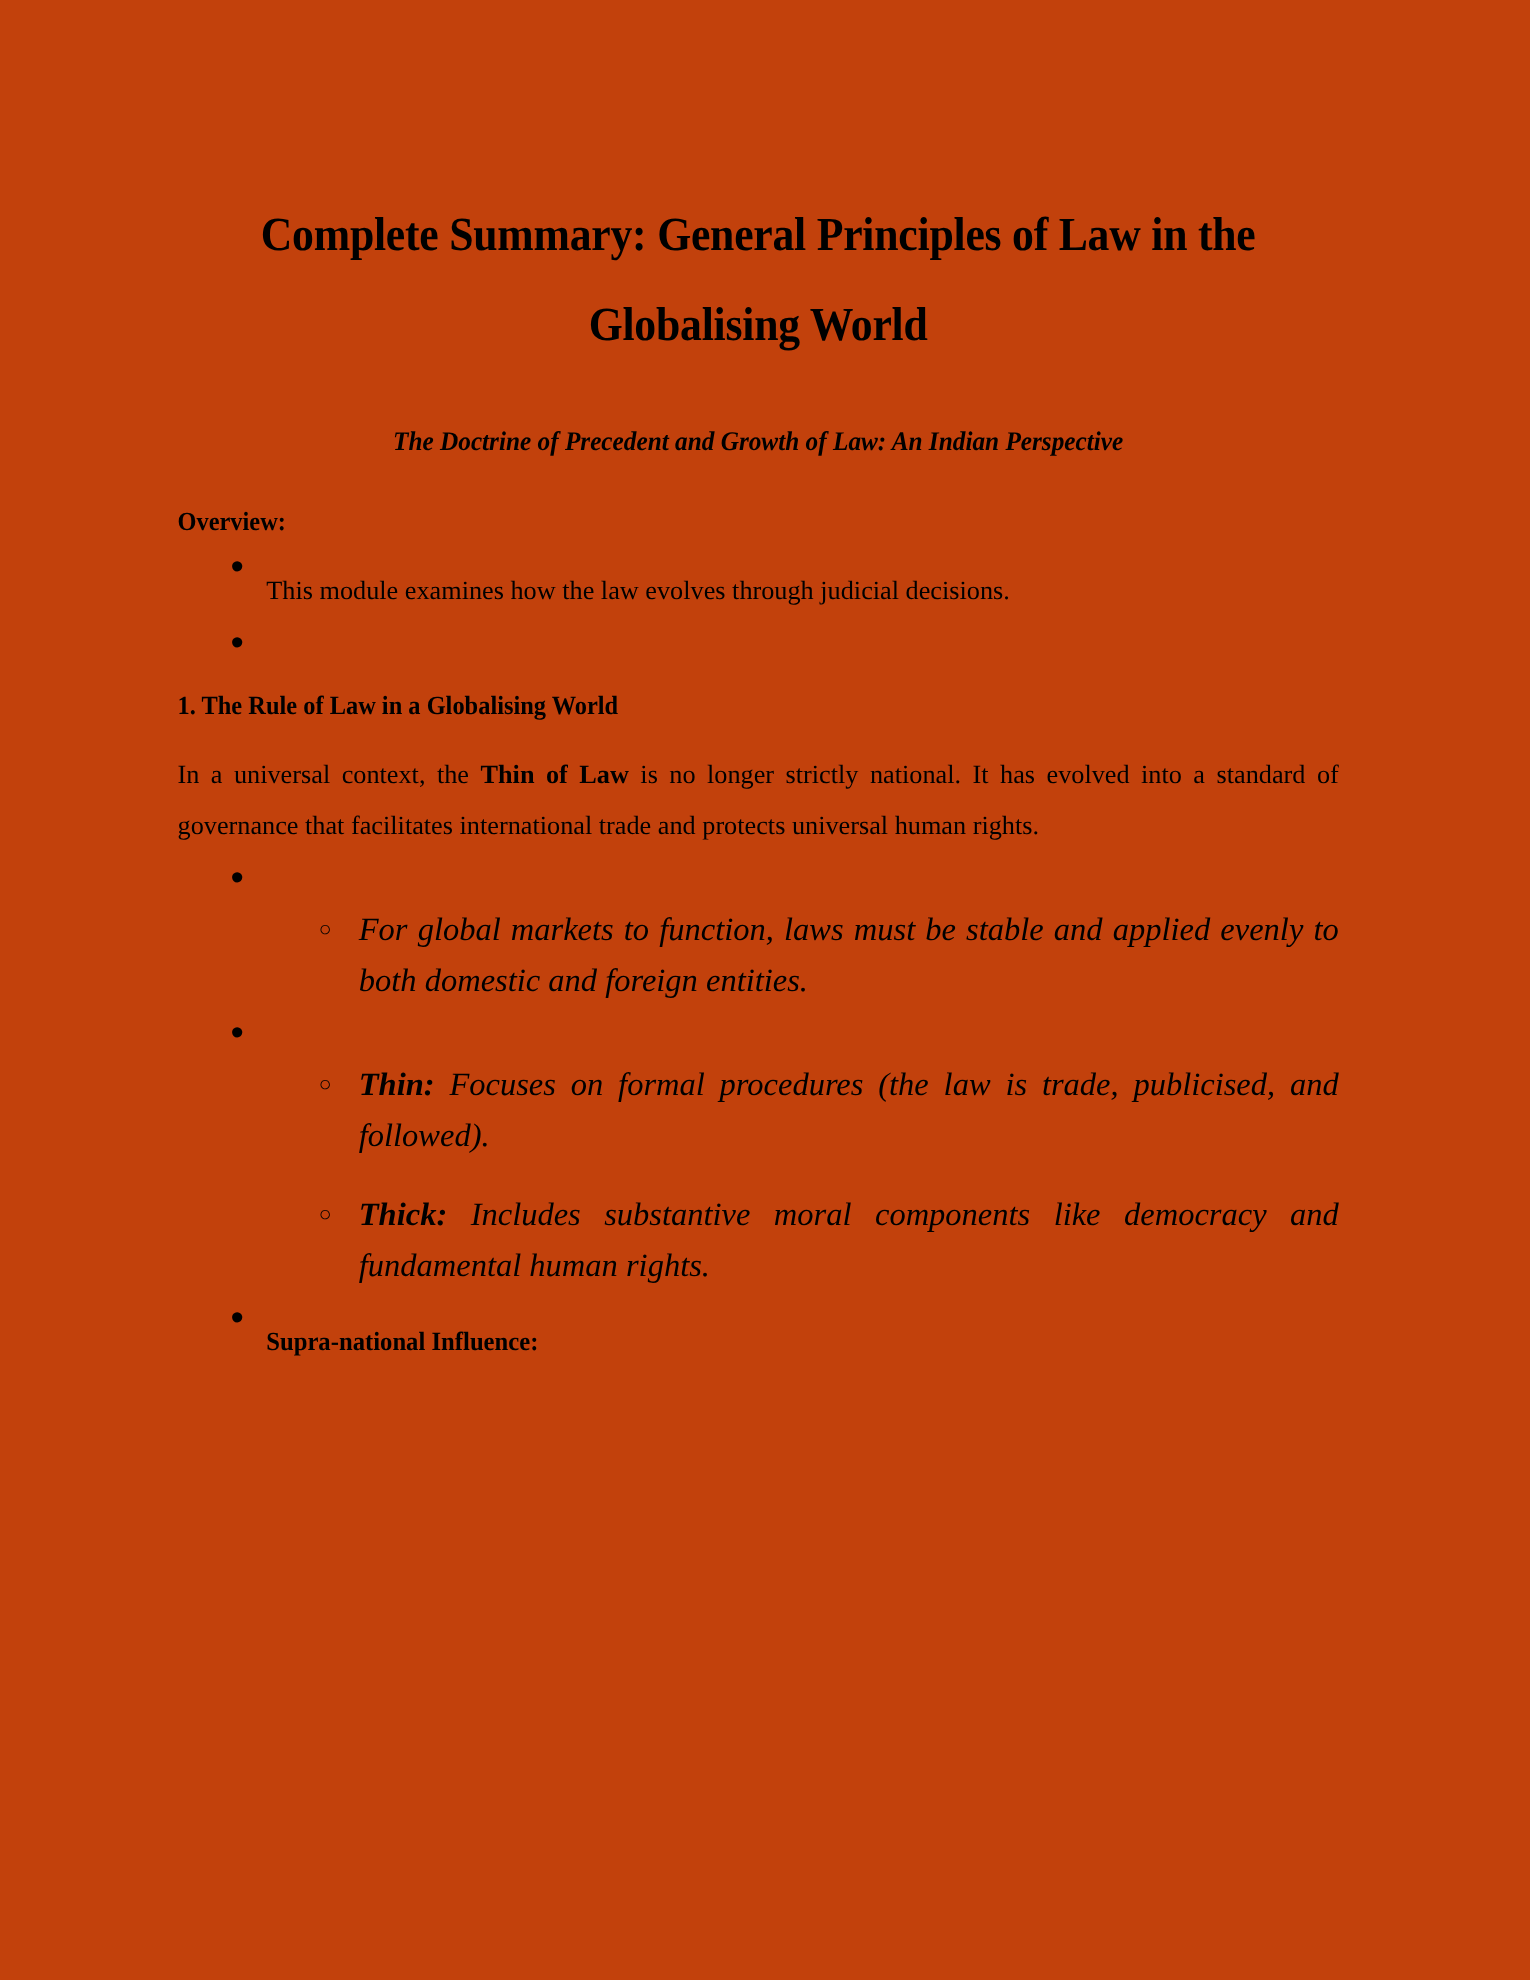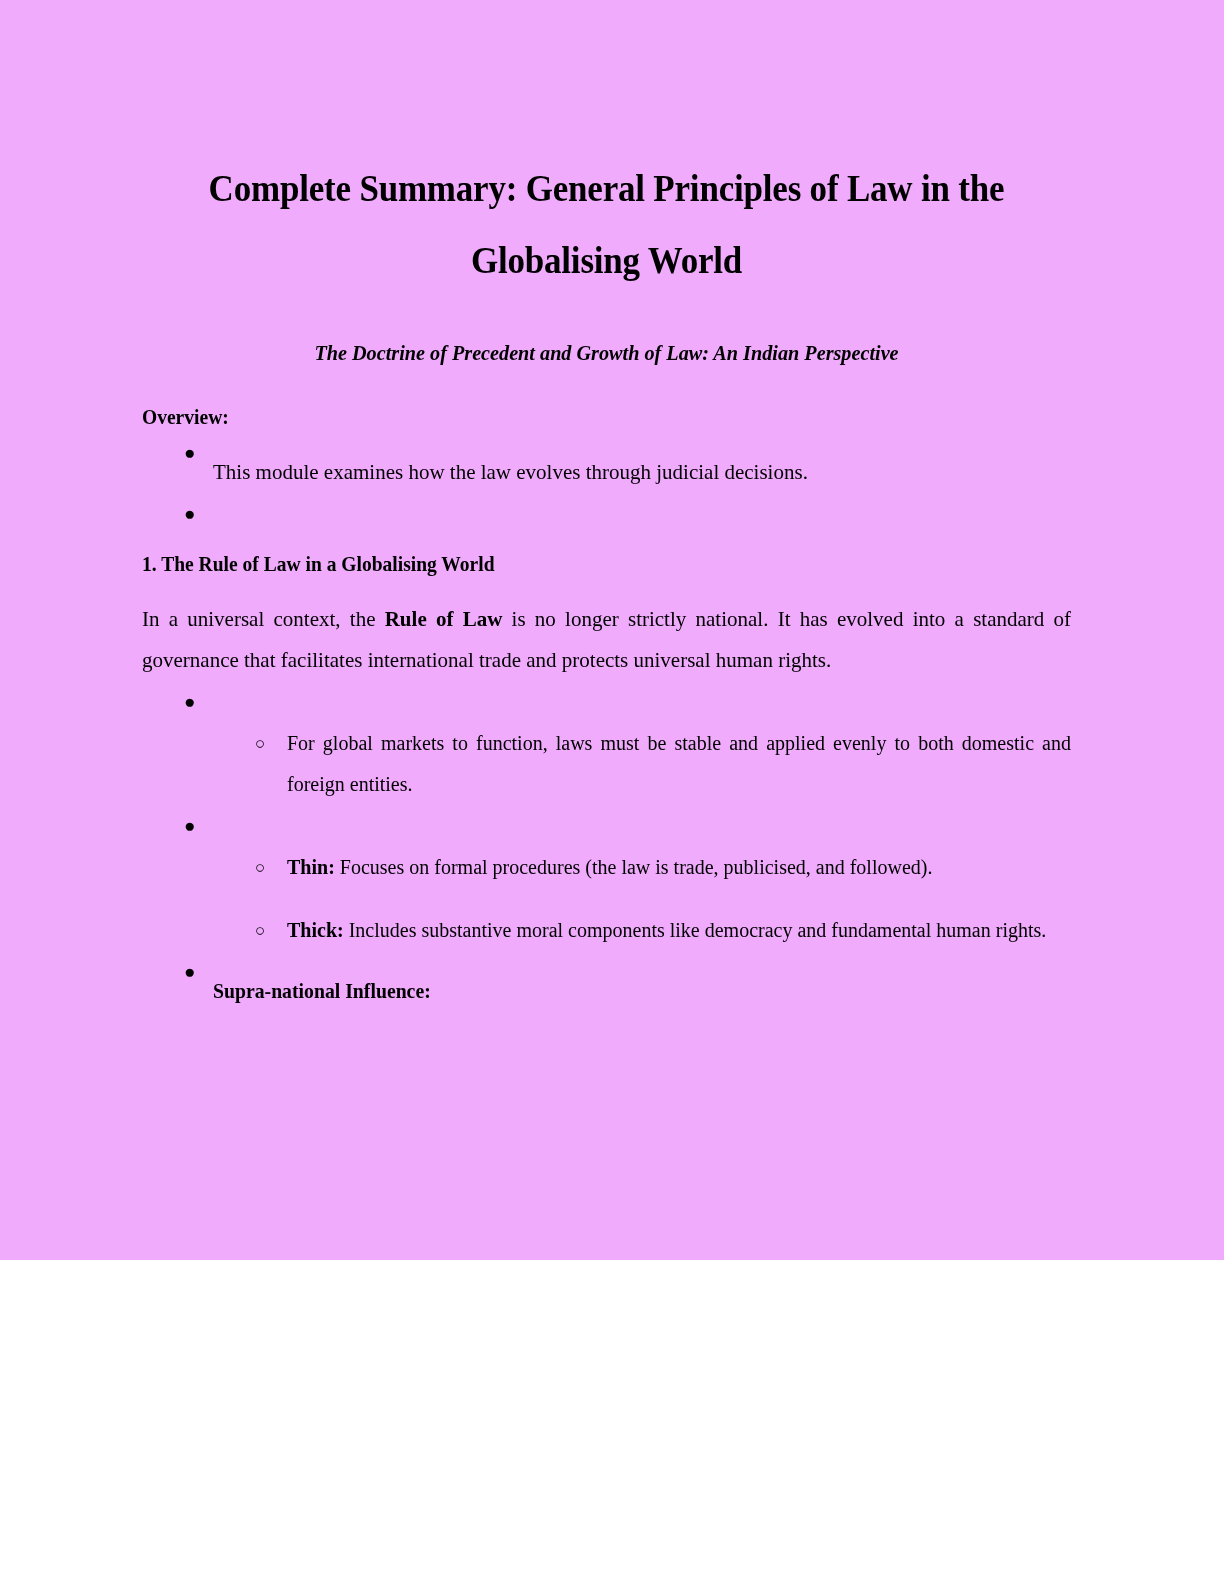--- a/index.html
+++ b/index.html
@@ -12,22 +12,22 @@
     width: 1224px;
     height: 1584px;
     font-family: "Liberation Serif", "DejaVu Serif", serif;
     color: #000000;
     -webkit-font-smoothing: antialiased;
   }
 
   .page {
     position: relative;
     width: 1224px;
-    height: 1260px;
-    background: #f0abfc;
+    height: 1584px;
+    background: #c2410c;
     box-sizing: border-box;
     padding: 0;
     overflow: hidden;
   }
 
   .content {
     position: absolute;
     left: 142px;
     top: 0;
     width: 929px;   
@@ -124,24 +124,25 @@
   ul.level2 {
     list-style: none;
     margin: 0;
     padding: 0;
   }
   ul.level2 > li.l2-item {
     position: relative;
     padding-left: 74px;  
     margin: 0;
     padding-top: 22px;
-    font-size: 20px;
+    font-size: 26px;
     line-height: 41px;
     text-align: justify;
     text-justify: inter-word;
+    font-style: italic;
   }
   ul.level2 > li.l2-item > .l2-bullet {
     position: absolute;
     left: 42px;
     top: 22px;
     line-height: 41px;
     font-size: 17px;
   }
   ul.level2 > li.l2-item > .l2-bullet::before {
     content: "\25CB";
@@ -168,21 +169,21 @@
         <span class="l1-bullet"></span>
         <span class="l1-text">This module examines how the law evolves through judicial decisions.</span>
       </li>
       <li class="l1-item spaced">
         <span class="l1-bullet"></span>
       </li>
     </ul>
 
     <h3 class="section-heading h-section1">1. The Rule of Law in a Globalising World</h3>
 
-    <p class="body-para"><span>In a universal context, the </span><b>Rule of Law</b><span> is no longer strictly national. It has evolved into a standard of governance that facilitates international trade and protects universal human rights.</span></p>
+    <p class="body-para"><span>In a universal context, the </span><b>Thin of Law</b><span> is no longer strictly national. It has evolved into a standard of governance that facilitates international trade and protects universal human rights.</span></p>
 
     <ul class="level1">
 
       <li class="l1-item spaced">
         <span class="l1-bullet"></span>
         <ul class="level2">
           <li class="l2-item">
             <span class="l2-bullet"></span>
             <span class="l2-text">For global markets to function, laws must be stable and applied evenly to both domestic and foreign entities.</span>
           </li>

